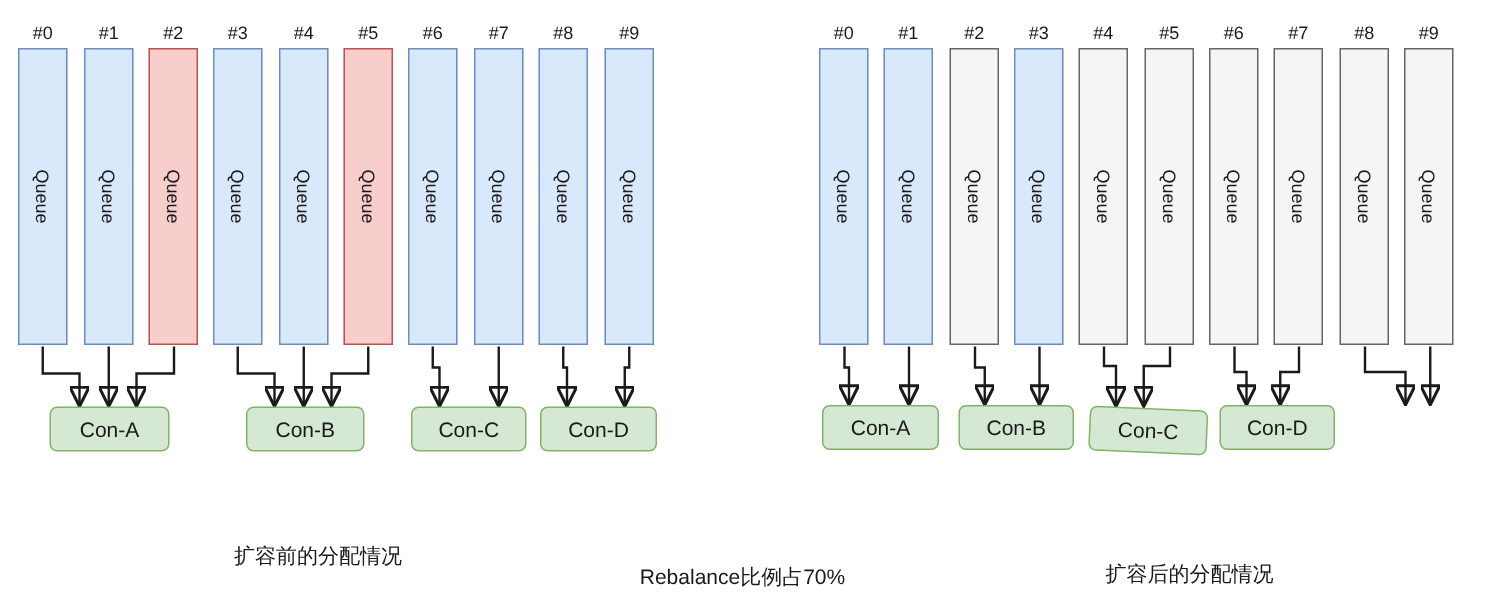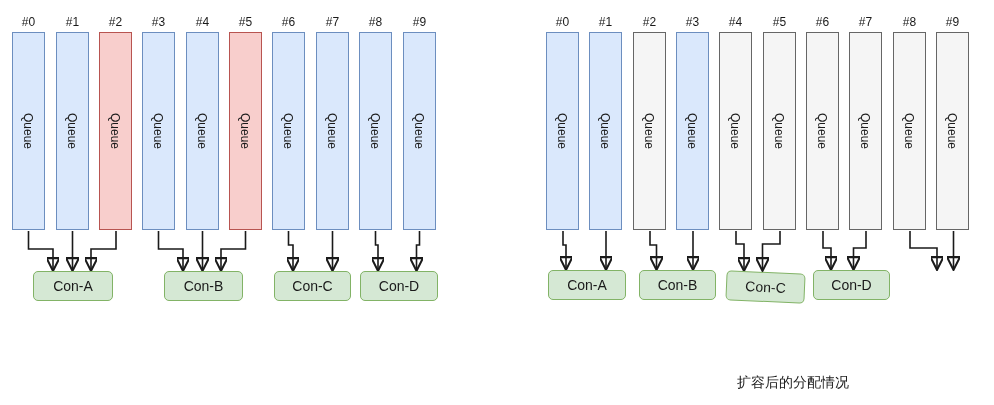--- a/index.html
+++ b/index.html
@@ -201,15 +201,17 @@
   <div class="con right" style="left:639px;width:75px">
       <span>Con-B</span>
     </div>
   <div class="con right tilt" style="left:726px;width:77px">
       <span>Con-C</span>
     </div>
   <div class="con right" style="left:813px;width:75px">
       <span>Con-D</span>
     </div>
 
+  <div class="caption" style="left:152px;top:362px;width:120px">扩容前的分配情况</div>
+  <div class="caption" style="left:425px;top:376px;width:140px">Rebalance比例占70%</div>
   <div class="caption" style="left:733px;top:374px;width:120px">扩容后的分配情况</div>
 
 </div>
 
 </body></html>

